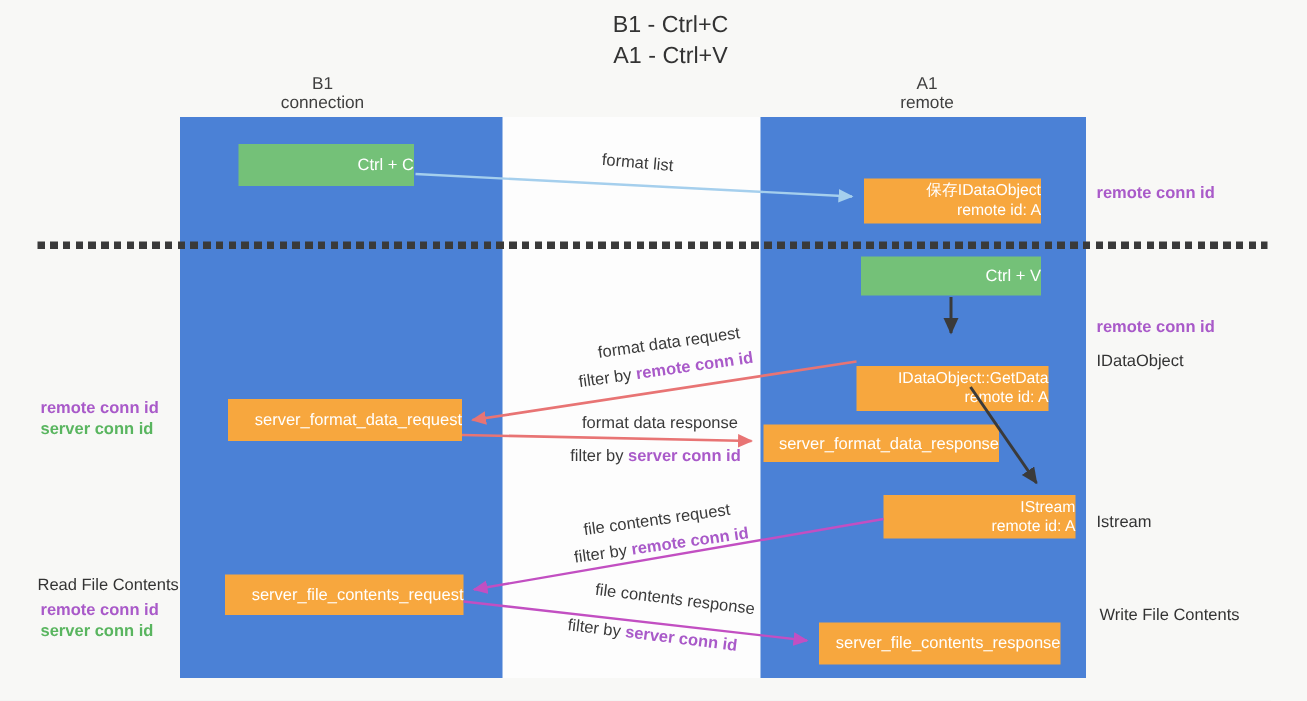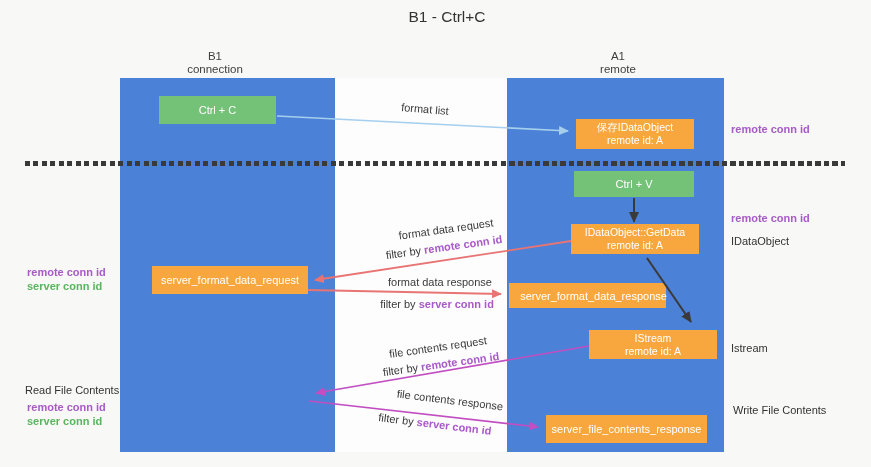--- a/index.html
+++ b/index.html
@@ -16,21 +16,21 @@
     --strip:#fdfdfd;
   }
   *{box-sizing:border-box;margin:0;padding:0;}
   body{font-family:"Liberation Sans",sans-serif;background:#e9e9e9;}
   .canvas{position:relative;width:871px;height:467px;background:var(--bg);overflow:hidden;}
   .col{position:absolute;background:var(--column-blue);}
   .strip{position:absolute;background:var(--strip);}
   .title{position:absolute;left:297px;top:6px;width:300px;text-align:center;
          font-size:15.5px;line-height:21px;color:#333;}
   .colhead{position:absolute;width:120px;text-align:center;font-size:11.5px;line-height:13px;color:#3f3f3f;}
-  .node{position:absolute;display:flex;flex-direction:column;align-items:center;justify-content:center;
+  .node{position:absolute;display:flex;flex-direction:column;align-items:flex-end;justify-content:center;
         color:#fff;text-align:center;z-index:4;}
   .node.green{background:var(--node-green);font-size:11px;}
   .node.orange{background:var(--node-orange);}
   .node .l{font-size:10.5px;line-height:13px;}
   .node.single{font-size:11px;}
   .dashline{position:absolute;left:25px;top:161px;width:820px;height:5px;z-index:6;
     background:repeating-linear-gradient(90deg,var(--arrow-black) 0 5px,transparent 5px 8.5px);}
   .sidelabel{position:absolute;font-size:11px;color:#333;white-space:nowrap;}
   .sidelabel.purple{color:var(--text-purple);font-weight:bold;}
   .sidelabel.green{color:var(--text-green);font-weight:bold;}
@@ -47,20 +47,21 @@
   .f-red{fill:var(--arrow-red);}
   .f-mag{fill:var(--arrow-magenta);}
 </style>
 </head>
 <body>
 
 <div class="canvas">
 
   <div class="title">
     <div>B1 - Ctrl+C</div>
+    <div>A1 - Ctrl+V</div>
   </div>
 
   <div class="colhead" style="left:155px;top:50px;">
     <div>B1</div>
     <div>connection</div>
   </div>
   <div class="colhead" style="left:558px;top:50px;">
     <div>A1</div>
     <div>remote</div>
   </div>
@@ -77,38 +78,41 @@
 
   <div class="node orange" style="left:576px;top:119px;width:118px;height:30px;">
     <span class="l">保存IDataObject</span>
     <span class="l">remote id: A</span>
   </div>
 
   <div class="node green single" style="left:574px;top:171px;width:120px;height:26px;">
     <span>Ctrl + V</span>
   </div>
 
-  <div class="node orange" style="left:571px;top:224px;width:128px;height:30px;">
+  <div class="node orange" style="left:571px;top:244px;width:128px;height:30px;">
     <span class="l">IDataObject::GetData</span>
     <span class="l">remote id: A</span>
   </div>
 
   <div class="node orange single" style="left:152px;top:266px;width:156px;height:28px;">
     <span>server_format_data_request</span>
   </div>
 
   <div class="node orange single" style="left:509px;top:283px;width:157px;height:25px;padding-left:12px;">
     <span>server_format_data_response</span>
   </div>
 
   <div class="node orange" style="left:589px;top:330px;width:128px;height:29px;">
     <span class="l">IStream</span>
     <span class="l">remote id: A</span>
   </div>
 
+  <div class="node orange single" style="left:150px;top:383px;width:159px;height:27px;">
+    <span>server_file_contents_request</span>
+  </div>
 
   <div class="node orange single" style="left:546px;top:415px;width:161px;height:28px;">
     <span>server_file_contents_response</span>
   </div>
 
   <svg class="overlay" width="871" height="467" viewBox="0 0 871 467">
     <defs>
       <marker id="mh-blue" markerUnits="userSpaceOnUse" markerWidth="12" markerHeight="10" refX="9" refY="4.5" orient="auto">
         <path d="M0,0 L10,4.5 L0,9 Z" class="f-blue"></path>
       </marker>

